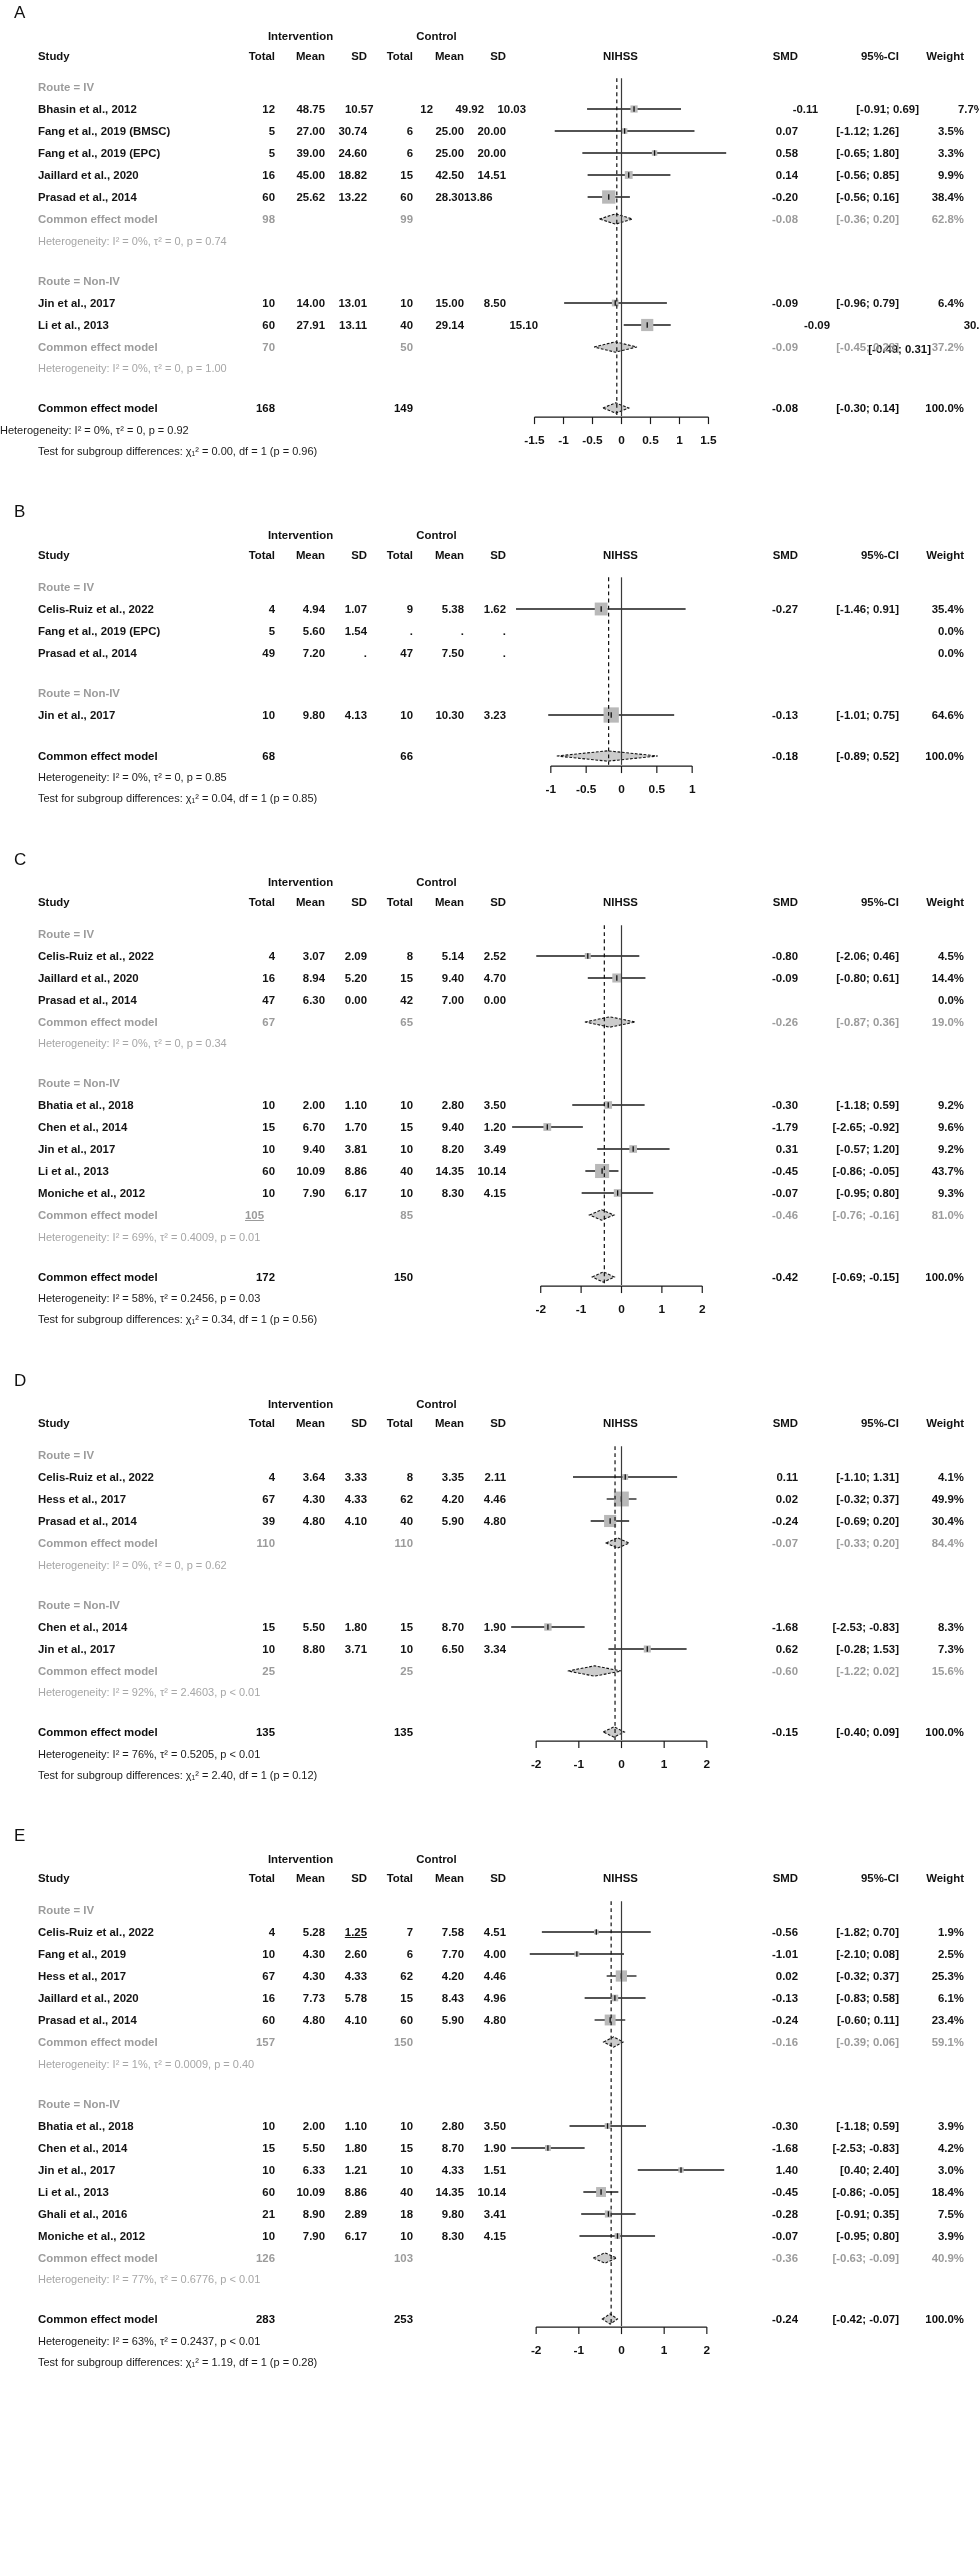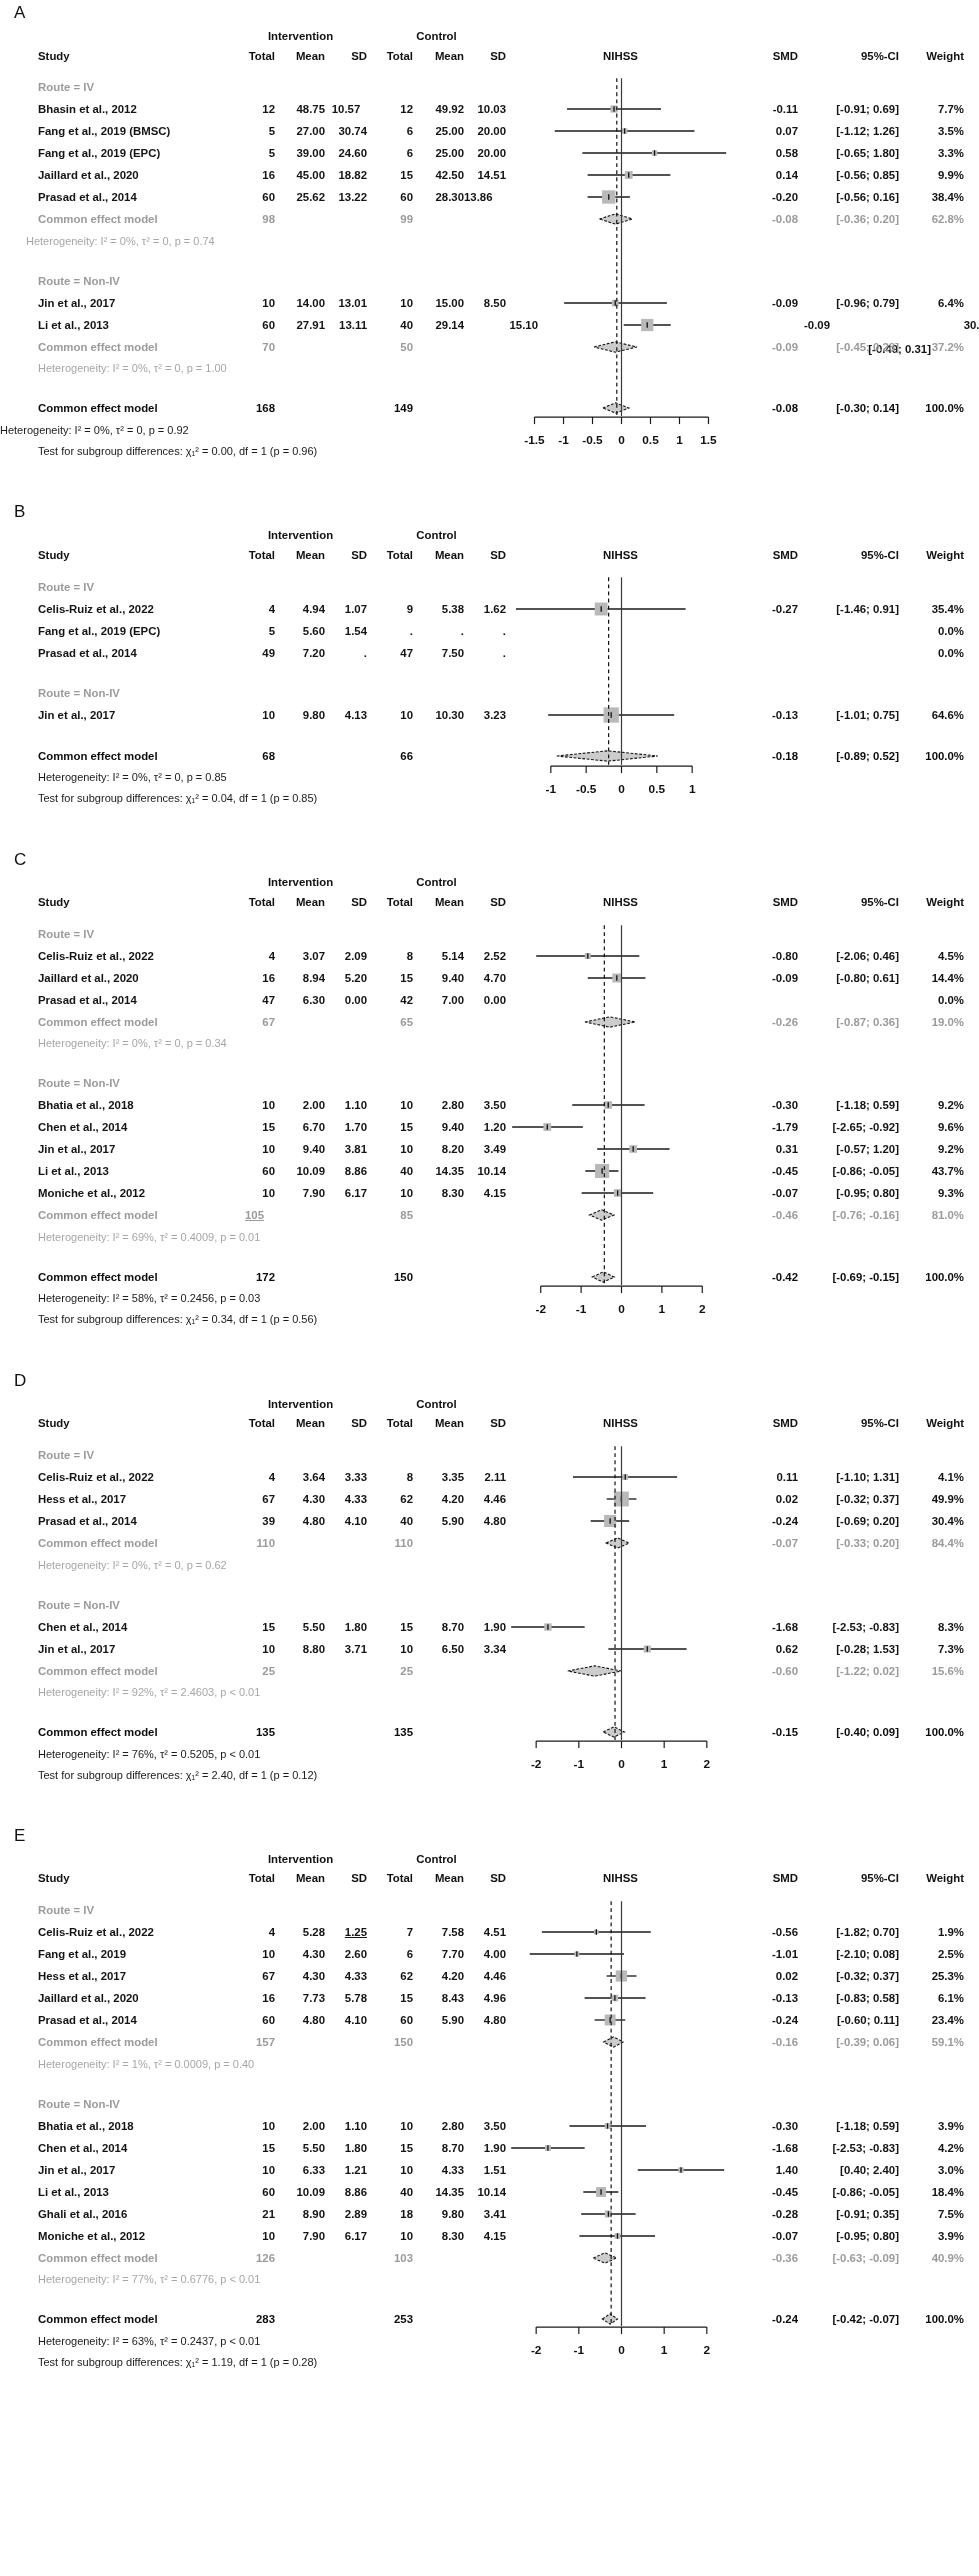--- a/index.html
+++ b/index.html
@@ -53,21 +53,21 @@
         <div class="cell" style="width: 42px; text-align: right;"></div>
         <div class="cell plotcell" style="width: 229px; text-align: center;"></div>
         <div class="cell" style="width: 63px; text-align: right;"></div>
         <div class="cell" style="width: 101px; text-align: right;"></div>
         <div class="cell" style="width: 65px; text-align: right;"></div>
       </div>
       <div class="row study" style="height: 22px; padding-left: 38px;">
         <div class="cell" style="width: 196px; text-align: left;">Bhasin et al., 2012</div>
         <div class="cell" style="width: 41px; text-align: right;">12</div>
         <div class="cell" style="width: 50px; text-align: right;">48.75</div>
-        <div class="cell" style="width: 42px; text-align: center;">10.57</div>
+        <div class="cell" style="width: 42px; text-align: left; padding-left: 20px;">10.57</div>
         <div class="cell" style="width: 46px; text-align: right;">12</div>
         <div class="cell" style="width: 51px; text-align: right;">49.92</div>
         <div class="cell" style="width: 42px; text-align: right;">10.03</div>
         <div class="cell plotcell" style="width: 229px; text-align: center;">
           <svg width="229" height="22" viewBox="0 0 420 40" style="position: absolute; left: 0px; top: 0px;">
             <line x1="112" y1="20" x2="284.30769230769226" y2="20" stroke="#1a1a1a" stroke-width="2.4"></line>
             <rect x="191.57528196842733" y="13.42143581458117" width="13.157128370837661" height="13.157128370837661" fill="#b9b9b9"></rect>
             <rect x="196.95384615384617" y="15" width="2.4" height="10" fill="#111"></rect>
           </svg>
         </div>
@@ -161,21 +161,21 @@
         <div class="cell" style="width: 42px; text-align: right;"></div>
         <div class="cell plotcell" style="width: 229px; text-align: center;">
           <svg width="229" height="22" viewBox="0 0 420 40" style="position: absolute; left: 0px; top: 0px;">
             <polygon points="171.23076923076923,20 201.38461538461536,10.5 231.53846153846155,20 201.38461538461536,29.5" fill="#cccccc" stroke="#111" stroke-width="2" stroke-dasharray="5,3"></polygon>
           </svg>
         </div>
         <div class="cell" style="width: 63px; text-align: right;">-0.08</div>
         <div class="cell" style="width: 101px; text-align: right;">[-0.36; 0.20]</div>
         <div class="cell" style="width: 65px; text-align: right;">62.8%</div>
       </div>
-      <div class="row het gray" style="height: 21px; padding-left: 26px;">
+      <div class="row het gray" style="height: 21px; padding-left: 38px;">
         <div class="cell" style="width: 468px; text-align: left;">Heterogeneity: I² = 0%, τ² = 0, p = 0.74</div>
       </div>
       <div style="height: 18.5px;"></div>
       <div class="row subgroup" style="height: 22px; padding-left: 38px;">
         <div class="cell" style="width: 196px; text-align: left;">Route = Non-IV</div>
         <div class="cell" style="width: 41px; text-align: right;"></div>
         <div class="cell" style="width: 50px; text-align: right;"></div>
         <div class="cell" style="width: 42px; text-align: right;"></div>
         <div class="cell" style="width: 46px; text-align: right;"></div>
         <div class="cell" style="width: 51px; text-align: right;"></div>

